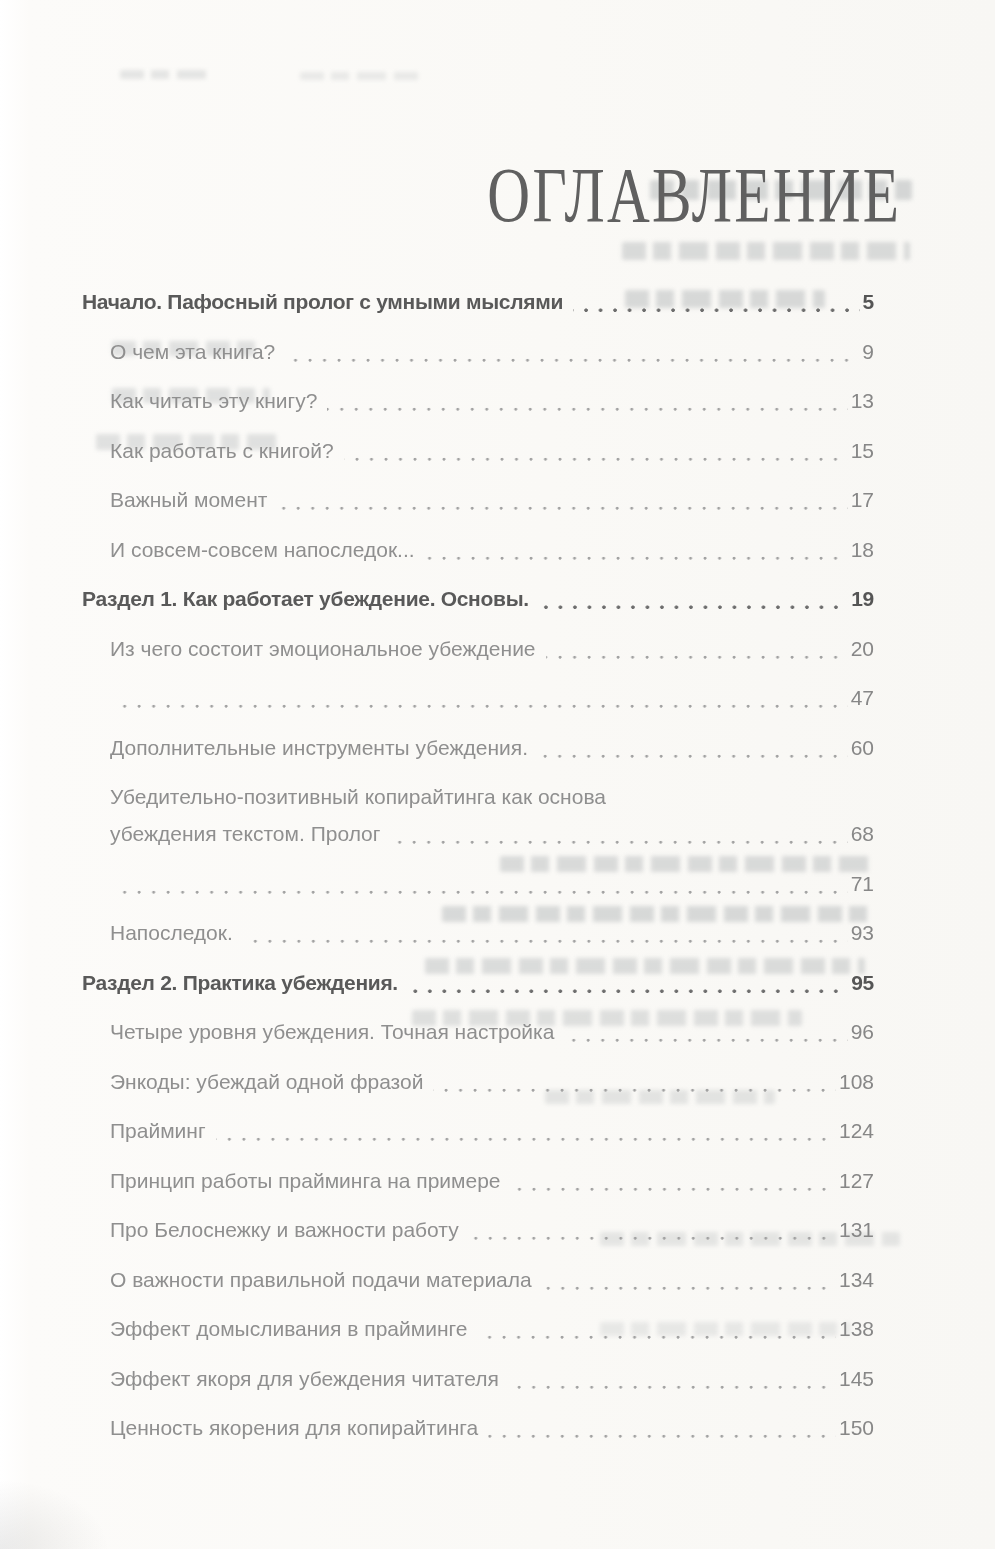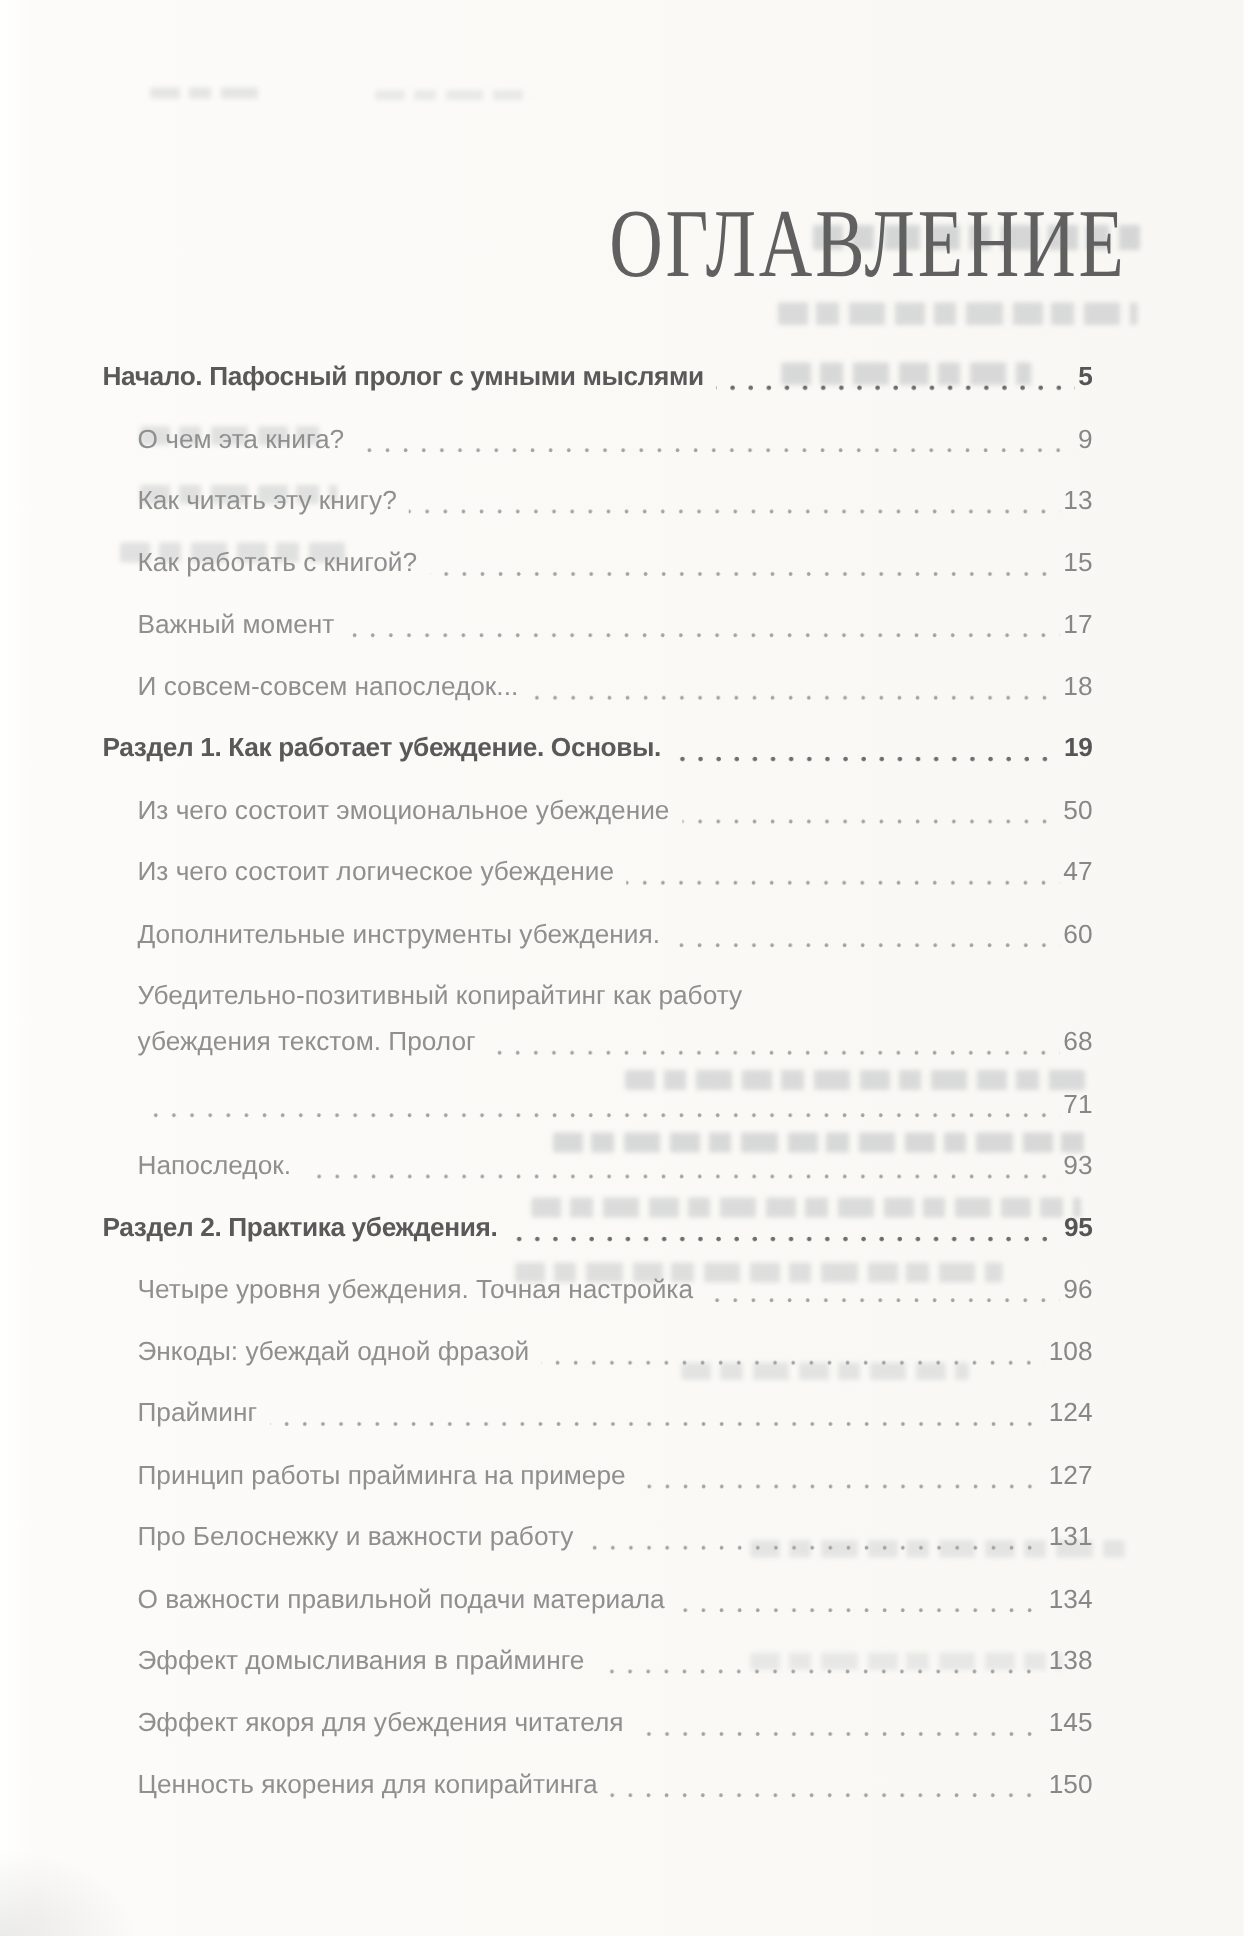--- a/index.html
+++ b/index.html
@@ -118,37 +118,36 @@
 
   <div class="row bold">
     <span class="label">Раздел 1. Как работает убеждение. Основы.</span>
     <span class="dots"></span>
     <span class="page-num">19</span>
   </div>
 
   <div class="row indent">
     <span class="label">Из чего состоит эмоциональное убеждение</span>
     <span class="dots"></span>
-    <span class="page-num">50</span>
-  </div>
-
-  <div class="row indent">
-    <span class="label">Из чего состоит логическое убеждение</span>
+    <span class="page-num">20</span>
+  </div>
+
+  <div class="row indent">
     <span class="dots"></span>
     <span class="page-num">47</span>
   </div>
 
   <div class="row indent">
     <span class="label">Дополнительные инструменты убеждения.</span>
     <span class="dots"></span>
     <span class="page-num">60</span>
   </div>
 
   <div class="row indent wrap">
-    <span class="label">Убедительно-позитивный копирайтинг как работу</span>
+    <span class="label">Убедительно-позитивный копирайтинга как основа</span>
     <span class="line-break"></span>
     <span class="label">убеждения текстом. Пролог</span>
     <span class="dots"></span>
     <span class="page-num">68</span>
   </div>
 
   <div class="row indent">
     <span class="dots"></span>
     <span class="page-num">71</span>
   </div>

